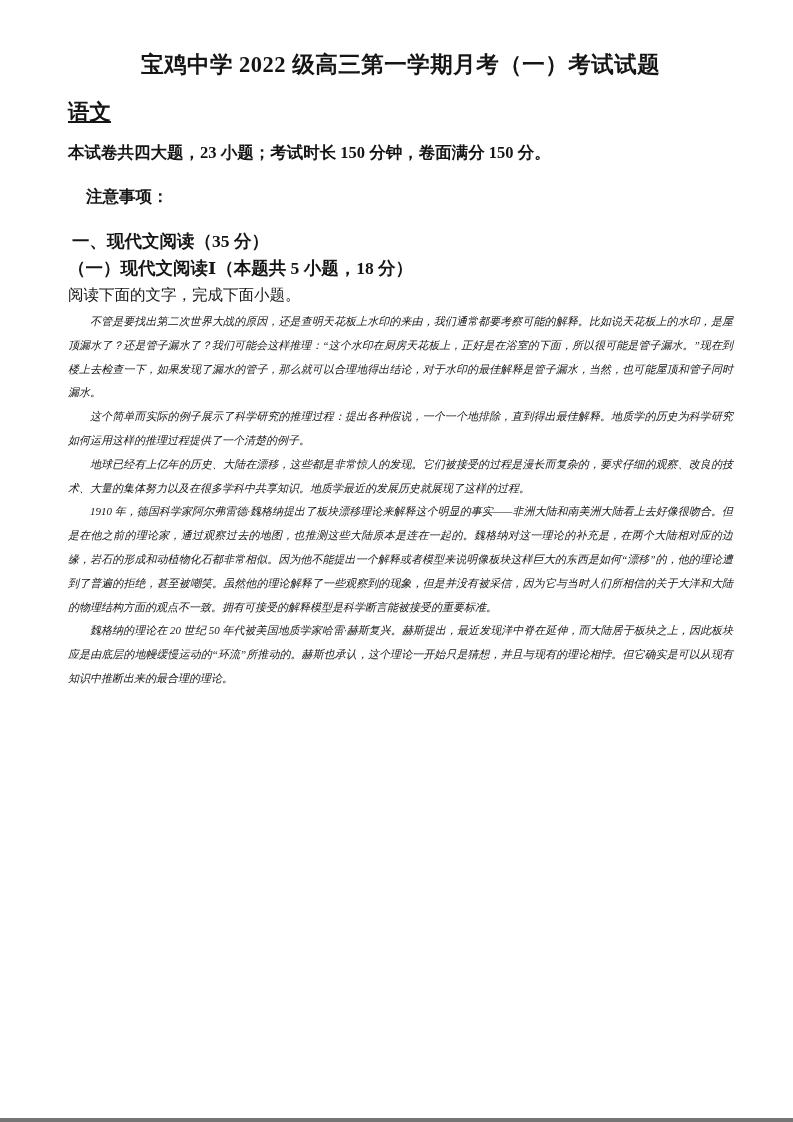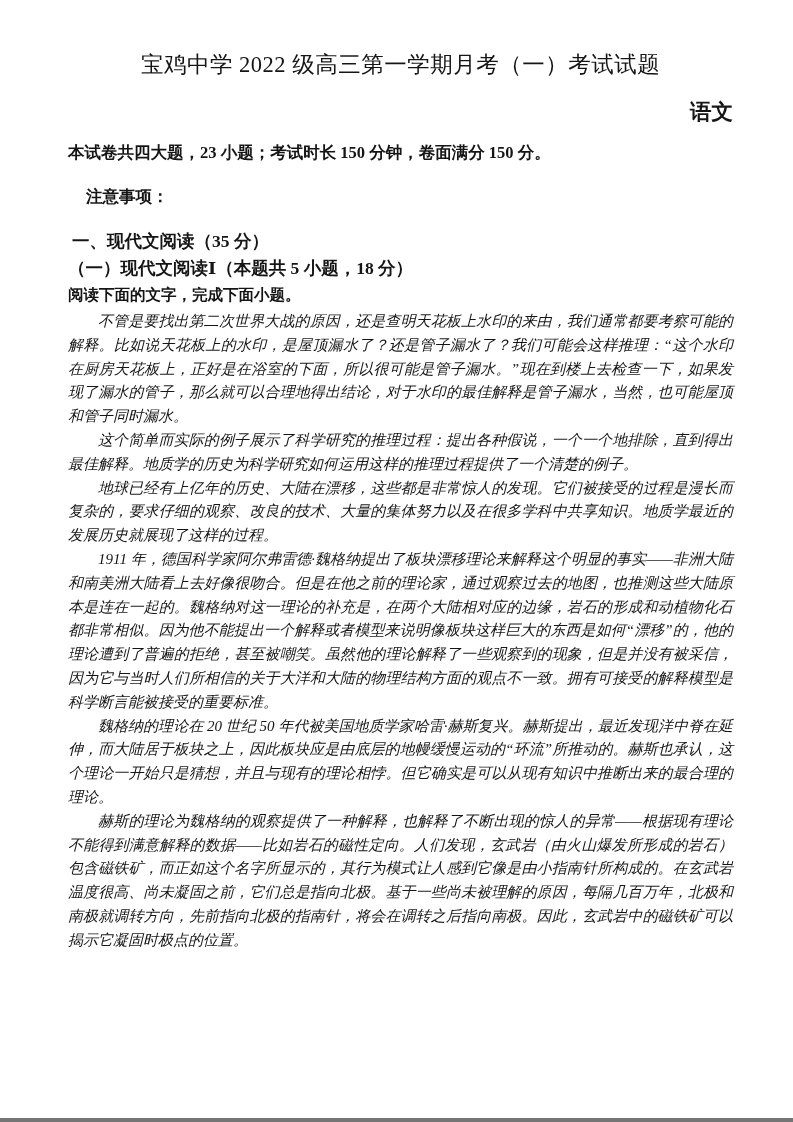--- a/index.html
+++ b/index.html
@@ -17,30 +17,31 @@
     font-family: "Liberation Serif", "DejaVu Serif", serif;
     color: #151515;
   }
   .content {
     padding: 50px 60px 0 68px;
   }
   .doc-title {
     margin: 0;
     text-align: center;
     font-size: 22.5px;
-    font-weight: normal;
+    font-weight: bold;
     line-height: 30px;
     letter-spacing: 0.5px;
   }
   .doc-subtitle {
     margin: 18px 0 0 0;
-    text-align: right;
+    text-align: left;
     font-size: 21.5px;
     font-weight: bold;
     line-height: 28px;
+    text-decoration: underline;
   }
   .exam-info {
     margin: 14px 0 0 0;
     font-size: 16.5px;
     font-weight: bold;
     line-height: 26px;
   }
   .notice-heading {
     margin: 18px;
     font-size: 16.5px;
@@ -62,29 +63,29 @@
   }
   .subsection-heading {
     margin: 0 0 0 0;
     font-size: 17.5px;
     font-weight: bold;
     line-height: 27px;
   }
   .lead-in {
     margin: 2px 0 0 0;
     font-size: 15.5px;
-    font-weight: bold;
+    font-weight: normal;
     line-height: 22px;
   }
   .passage {
     margin-top: 4px;
   }
   .passage p {
     margin: 0;
-    font-size: 15px;
+    font-size: 11px;
     font-style: italic;
     line-height: 23.8px;
     text-indent: 2em;
     text-align: justify;
     text-justify: inter-ideograph;
   }
   .bottom-bar {
     position: absolute;
     left: 0;
     bottom: 0;
@@ -111,21 +112,20 @@
     <p class="section-heading">一、现代文阅读（35 分）</p>
 
     <p class="subsection-heading">（一）现代文阅读Ⅰ（本题共 5 小题，18 分）</p>
 
     <p class="lead-in">阅读下面的文字，完成下面小题。</p>
 
     <div class="passage">
       <p>不管是要找出第二次世界大战的原因，还是查明天花板上水印的来由，我们通常都要考察可能的解释。比如说天花板上的水印，是屋顶漏水了？还是管子漏水了？我们可能会这样推理：“这个水印在厨房天花板上，正好是在浴室的下面，所以很可能是管子漏水。”现在到楼上去检查一下，如果发现了漏水的管子，那么就可以合理地得出结论，对于水印的最佳解释是管子漏水，当然，也可能屋顶和管子同时漏水。</p>
       <p>这个简单而实际的例子展示了科学研究的推理过程：提出各种假说，一个一个地排除，直到得出最佳解释。地质学的历史为科学研究如何运用这样的推理过程提供了一个清楚的例子。</p>
       <p>地球已经有上亿年的历史、大陆在漂移，这些都是非常惊人的发现。它们被接受的过程是漫长而复杂的，要求仔细的观察、改良的技术、大量的集体努力以及在很多学科中共享知识。地质学最近的发展历史就展现了这样的过程。</p>
-      <p>1911 年，德国科学家阿尔弗雷德·魏格纳提出了板块漂移理论来解释这个明显的事实——非洲大陆和南美洲大陆看上去好像很吻合。但是在他之前的理论家，通过观察过去的地图，也推测这些大陆原本是连在一起的。魏格纳对这一理论的补充是，在两个大陆相对应的边缘，岩石的形成和动植物化石都非常相似。因为他不能提出一个解释或者模型来说明像板块这样巨大的东西是如何“漂移”的，他的理论遭到了普遍的拒绝，甚至被嘲笑。虽然他的理论解释了一些观察到的现象，但是并没有被采信，因为它与当时人们所相信的关于大洋和大陆的物理结构方面的观点不一致。拥有可接受的解释模型是科学断言能被接受的重要标准。</p>
+      <p>1910 年，德国科学家阿尔弗雷德·魏格纳提出了板块漂移理论来解释这个明显的事实——非洲大陆和南美洲大陆看上去好像很吻合。但是在他之前的理论家，通过观察过去的地图，也推测这些大陆原本是连在一起的。魏格纳对这一理论的补充是，在两个大陆相对应的边缘，岩石的形成和动植物化石都非常相似。因为他不能提出一个解释或者模型来说明像板块这样巨大的东西是如何“漂移”的，他的理论遭到了普遍的拒绝，甚至被嘲笑。虽然他的理论解释了一些观察到的现象，但是并没有被采信，因为它与当时人们所相信的关于大洋和大陆的物理结构方面的观点不一致。拥有可接受的解释模型是科学断言能被接受的重要标准。</p>
       <p>魏格纳的理论在 20 世纪 50 年代被美国地质学家哈雷·赫斯复兴。赫斯提出，最近发现洋中脊在延伸，而大陆居于板块之上，因此板块应是由底层的地幔缓慢运动的“环流”所推动的。赫斯也承认，这个理论一开始只是猜想，并且与现有的理论相悖。但它确实是可以从现有知识中推断出来的最合理的理论。</p>
-      <p>赫斯的理论为魏格纳的观察提供了一种解释，也解释了不断出现的惊人的异常——根据现有理论不能得到满意解释的数据——比如岩石的磁性定向。人们发现，玄武岩（由火山爆发所形成的岩石）包含磁铁矿，而正如这个名字所显示的，其行为模式让人感到它像是由小指南针所构成的。在玄武岩温度很高、尚未凝固之前，它们总是指向北极。基于一些尚未被理解的原因，每隔几百万年，北极和南极就调转方向，先前指向北极的指南针，将会在调转之后指向南极。因此，玄武岩中的磁铁矿可以揭示它凝固时极点的位置。</p>
     </div>
 
   </div>
 
   <div class="bottom-bar"></div>
 </div>
 
 </body></html>

